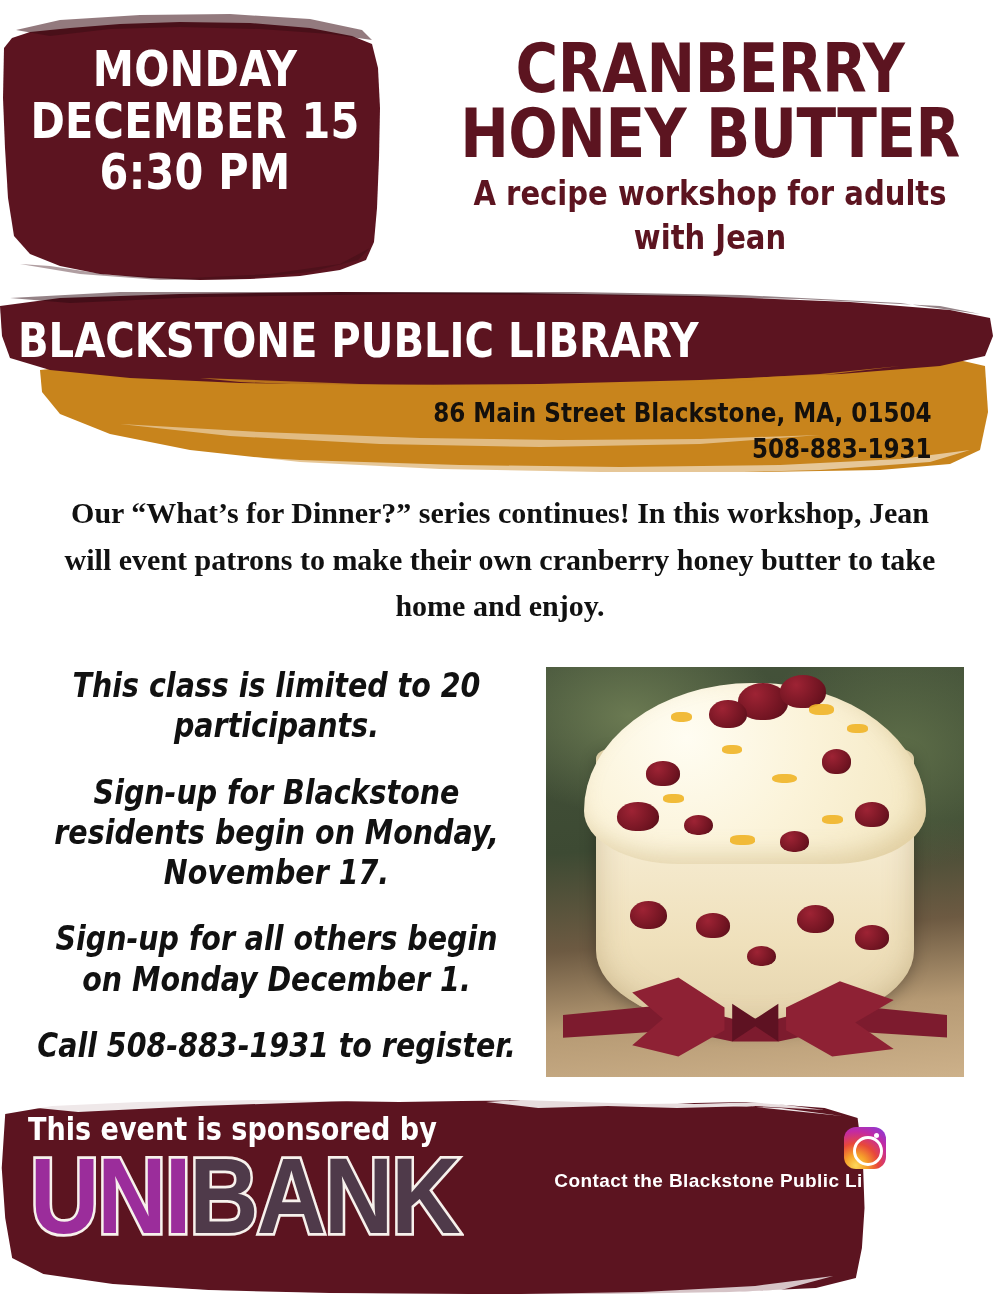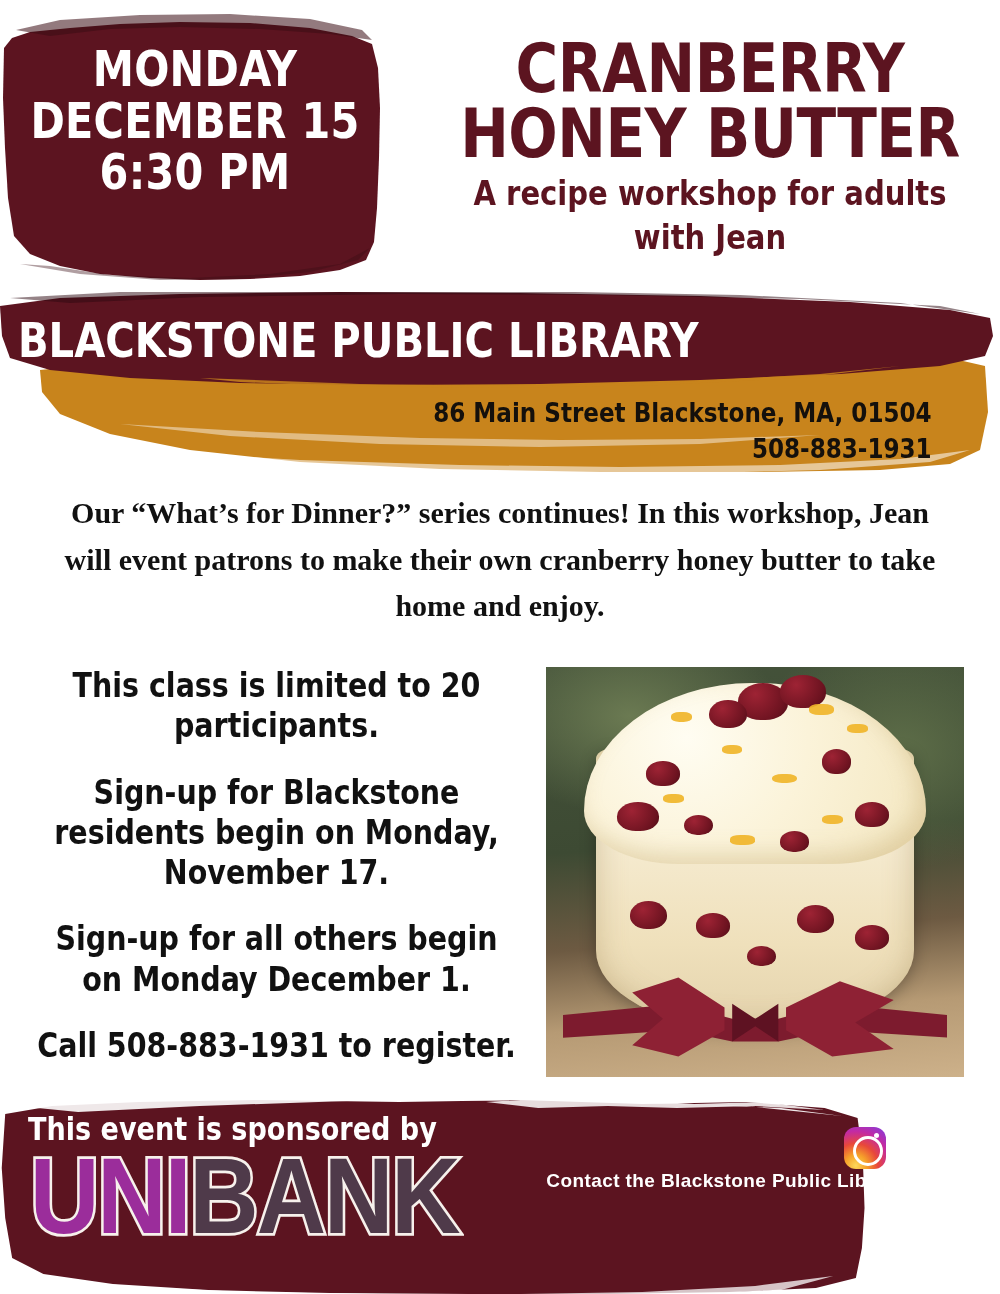--- a/index.html
+++ b/index.html
@@ -116,20 +116,21 @@
   .info-col {
     position:absolute;
     left:24px; top:666px;
     width:505px;
     color:#111111;
     font-family:"Liberation Sans Narrow","DejaVu Sans Condensed","Liberation Sans", sans-serif;
     font-weight:bold;
     font-size:33px;
     line-height:1.22;
     text-align:center;
+    font-style:italic;
   }
   .info-col p { margin-bottom:26px; transform:scaleX(0.96); }
   .info-col p:last-child { margin-bottom:0; }
 
   
   .photo {
     position:absolute;
     left:546px; top:667px;
     width:418px; height:410px;
     overflow:hidden;
@@ -214,21 +215,21 @@
     paint-order:stroke fill;
   }
   .unibank .bank {
     color:#4F3A4A;
     -webkit-text-stroke:5px #f7f1ec;
     paint-order:stroke fill;
   }
 
   .contact-block {
     position:absolute;
-    right:48px; top:1168px;
+    right:40px; top:1168px;
     width:430px;
     text-align:center;
     color:#ffffff;
     font-family:"Liberation Sans","DejaVu Sans", sans-serif;
     font-weight:bold;
     font-size:19px;
     line-height:1.42;
     letter-spacing:0.4px;
     z-index:6;
   }

